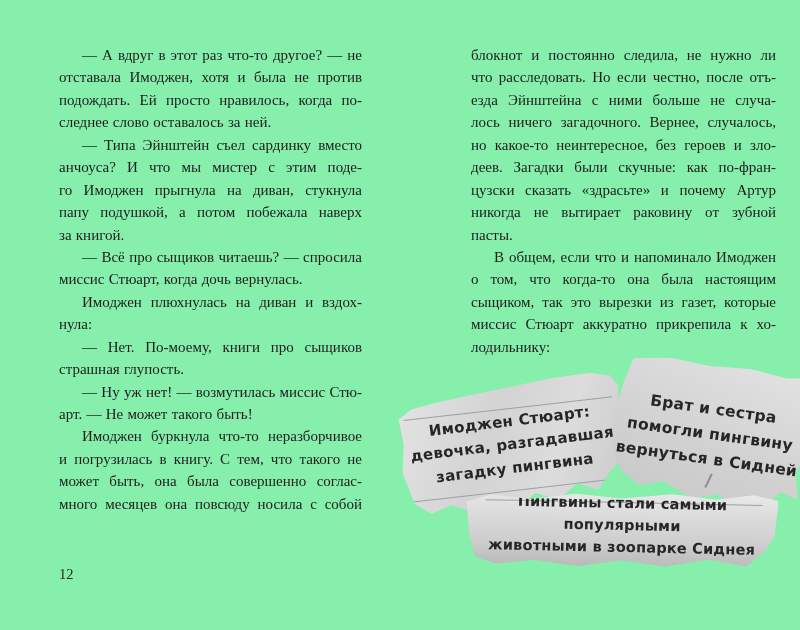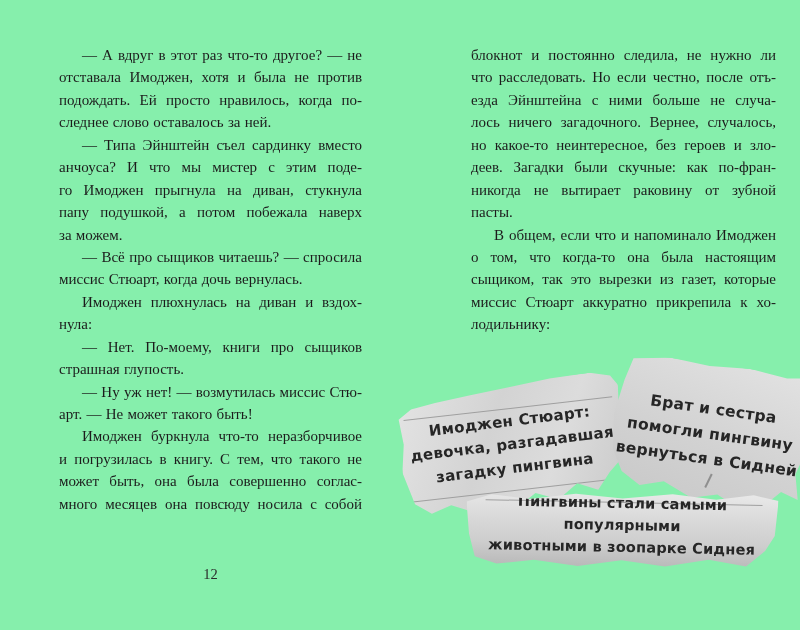--- a/index.html
+++ b/index.html
@@ -29,21 +29,21 @@
     overflow: hidden;
     text-align: justify;
     text-align-last: justify;
     word-spacing: 0.5px;
   }
   .bline.i { text-indent: 23px; }
   .bline.e { text-align-last: left; }
   .folio {
     position: absolute;
     left: 59px; top: 566px; width: 303px;
-    text-align: center;
+    text-align: left;
     font-family: "Liberation Serif", serif;
     font-size: 14.5px;
     color: #2a2a2a;
     border: none;
   }
   
   .clipping {
     position: absolute;
     font-family: "DejaVu Sans", sans-serif;
     font-weight: bold;
@@ -99,21 +99,21 @@
 
   <div class="text-col col-left">
       <div class="bline i">— А вдруг в этот раз что-то другое? — не</div>
       <div class="bline">отставала Имоджен, хотя и была не против</div>
       <div class="bline">подождать. Ей просто нравилось, когда по-</div>
       <div class="bline e">следнее слово оставалось за ней.</div>
       <div class="bline i">— Типа Эйнштейн съел сардинку вместо</div>
       <div class="bline">анчоуса? И что мы мистер с этим поде-</div>
       <div class="bline">го Имоджен прыгнула на диван, стукнула</div>
       <div class="bline">папу подушкой, а потом побежала наверх</div>
-      <div class="bline e">за можем.</div>
+      <div class="bline e">за книгой.</div>
       <div class="bline i">— Всё про сыщиков читаешь? — спросила</div>
       <div class="bline e">миссис Стюарт, когда дочь вернулась.</div>
       <div class="bline i">Имоджен плюхнулась на диван и вздох-</div>
       <div class="bline e">нула:</div>
       <div class="bline i">— Нет. По-моему, книги про сыщиков</div>
       <div class="bline e">страшная глупость.</div>
       <div class="bline i">— Ну уж нет! — возмутилась миссис Стю-</div>
       <div class="bline e">арт. — Не может такого быть!</div>
       <div class="bline i">Имоджен буркнула что-то неразборчивое</div>
       <div class="bline">и погрузилась в книгу. С тем, что такого не</div>
@@ -121,20 +121,21 @@
       <div class="bline">много месяцев она повсюду носила с собой</div>
     </div>
 
   <div class="text-col col-right">
       <div class="bline">блокнот и постоянно следила, не нужно ли</div>
       <div class="bline">что расследовать. Но если честно, после отъ-</div>
       <div class="bline">езда Эйнштейна с ними больше не случа-</div>
       <div class="bline">лось ничего загадочного. Вернее, случалось,</div>
       <div class="bline">но какое-то неинтересное, без героев и зло-</div>
       <div class="bline">деев. Загадки были скучные: как по-фран-</div>
+      <div class="bline">цузски сказать «здрасьте» и почему Артур</div>
       <div class="bline">никогда не вытирает раковину от зубной</div>
       <div class="bline e">пасты.</div>
       <div class="bline i">В общем, если что и напоминало Имоджен</div>
       <div class="bline">о том, что когда-то она была настоящим</div>
       <div class="bline">сыщиком, так это вырезки из газет, которые</div>
       <div class="bline">миссис Стюарт аккуратно прикрепила к хо-</div>
       <div class="bline e">лодильнику:</div>
     </div>
 
   <div class="folio">12</div>

